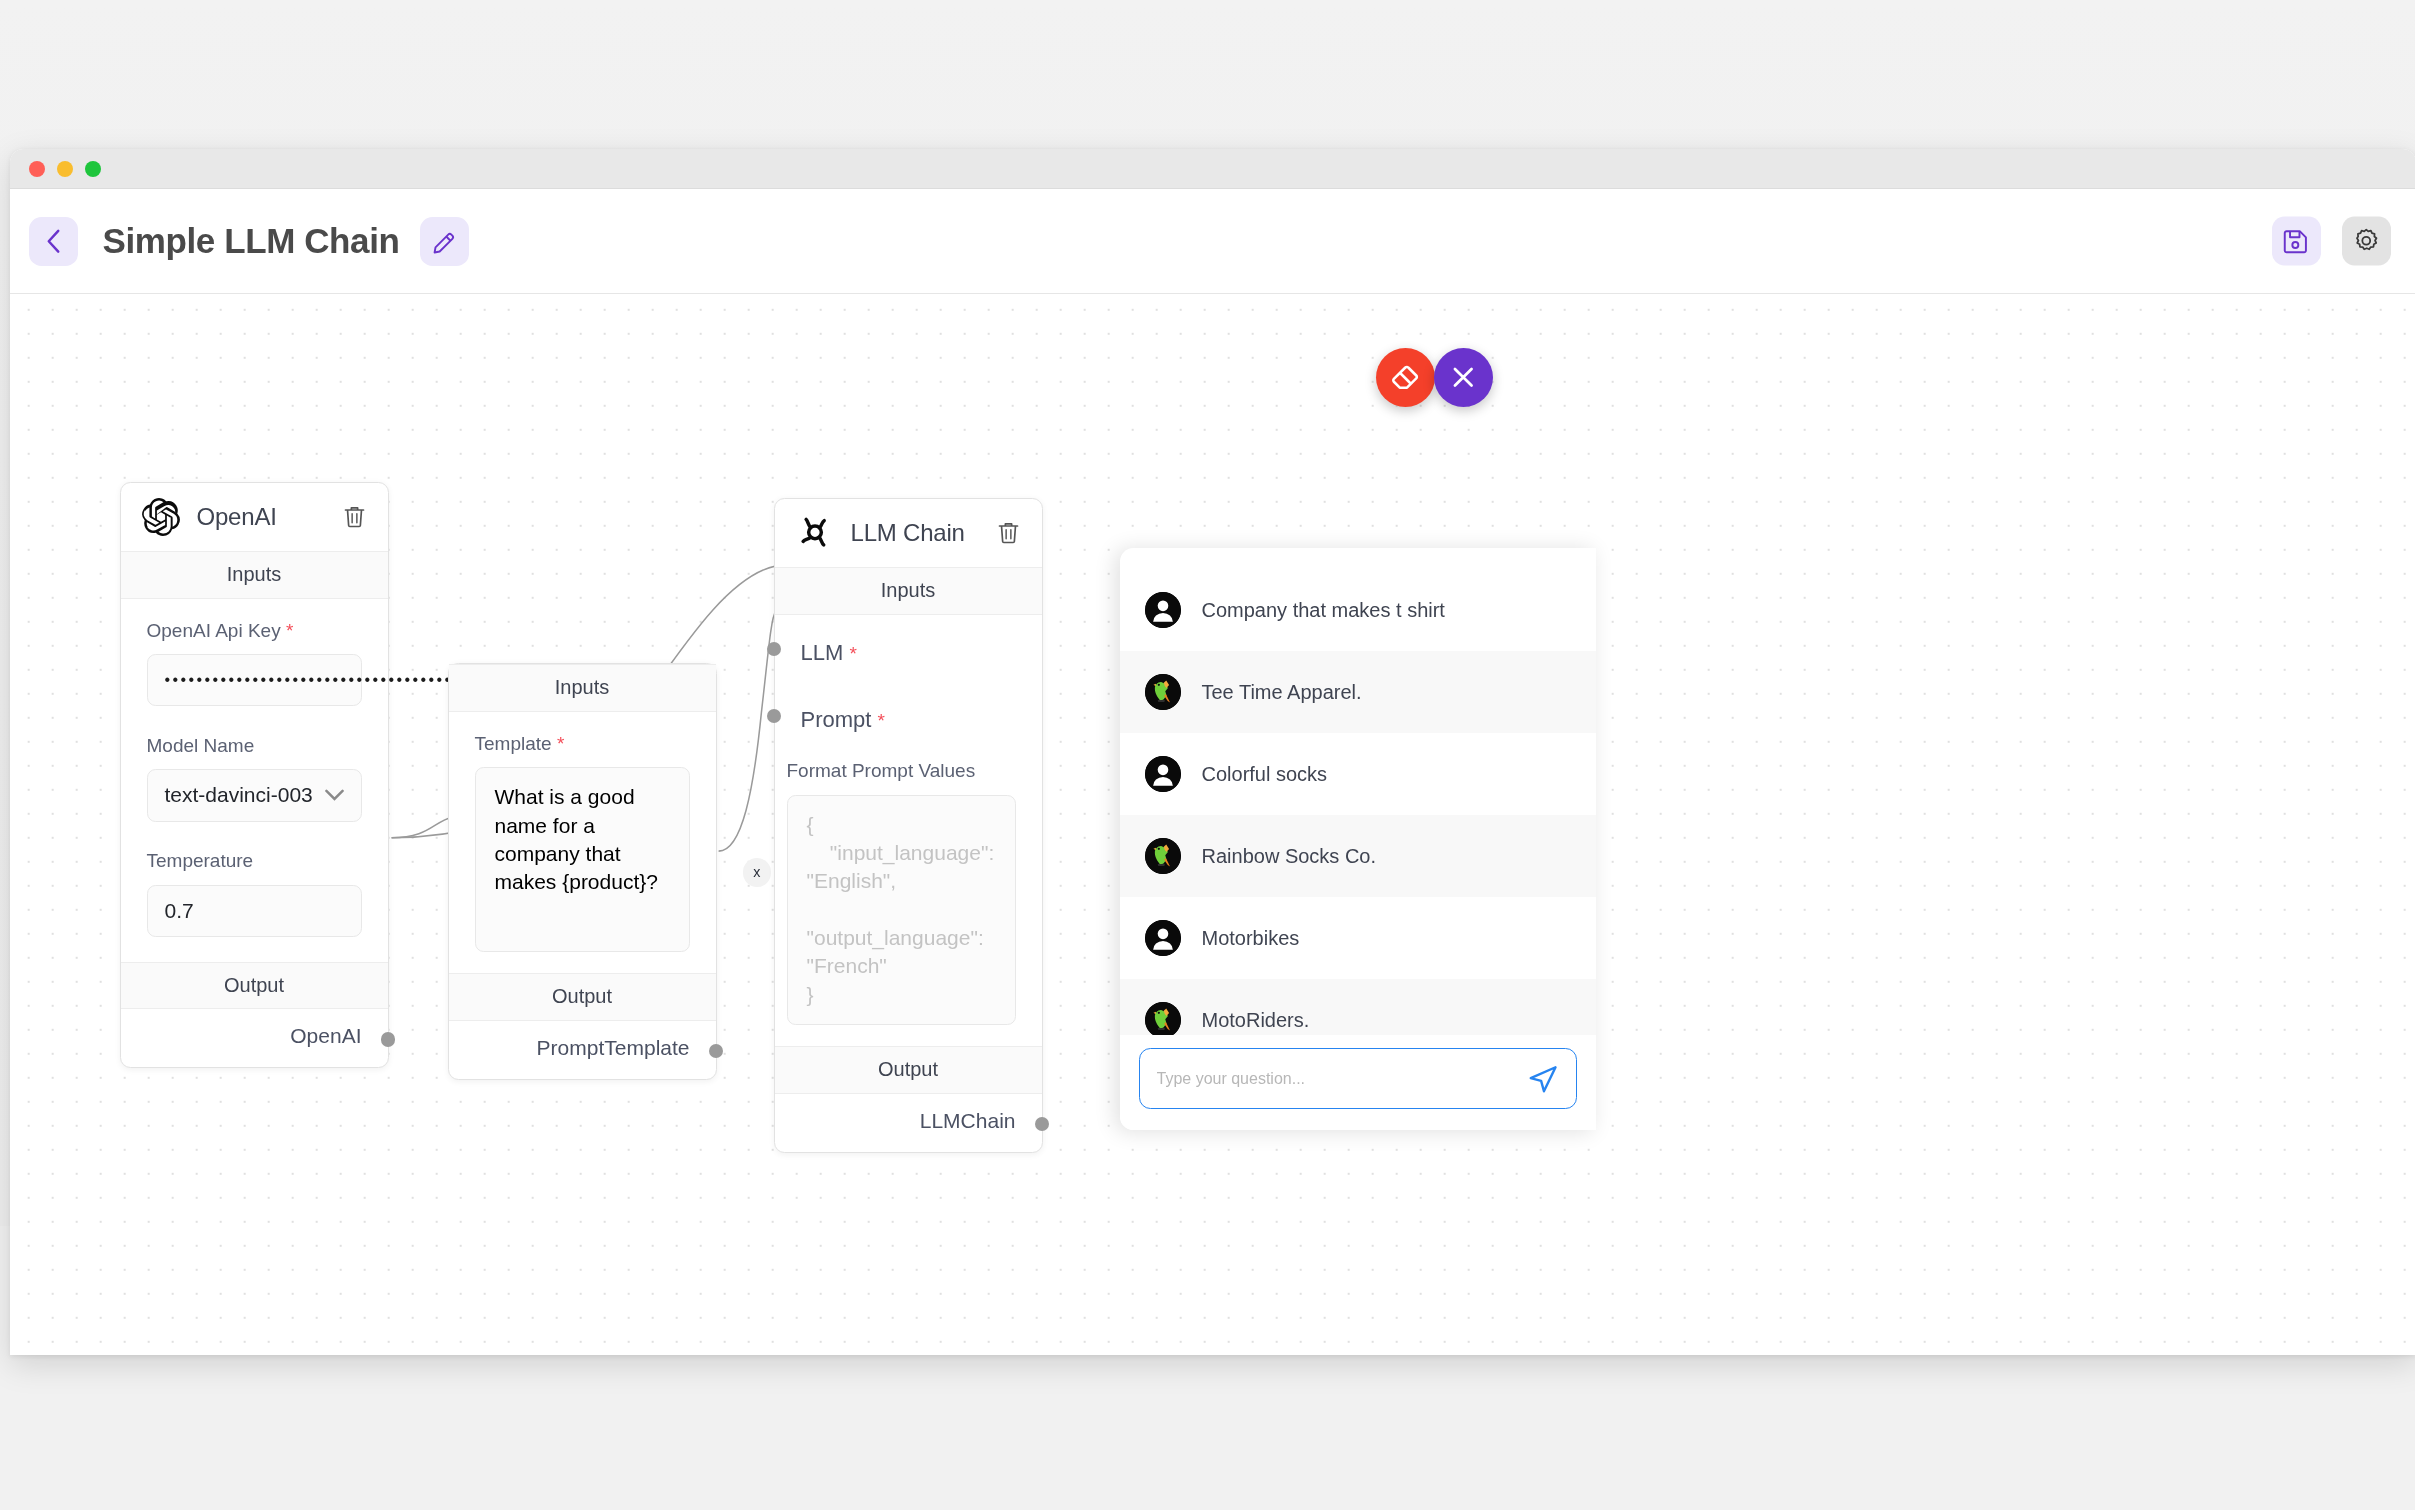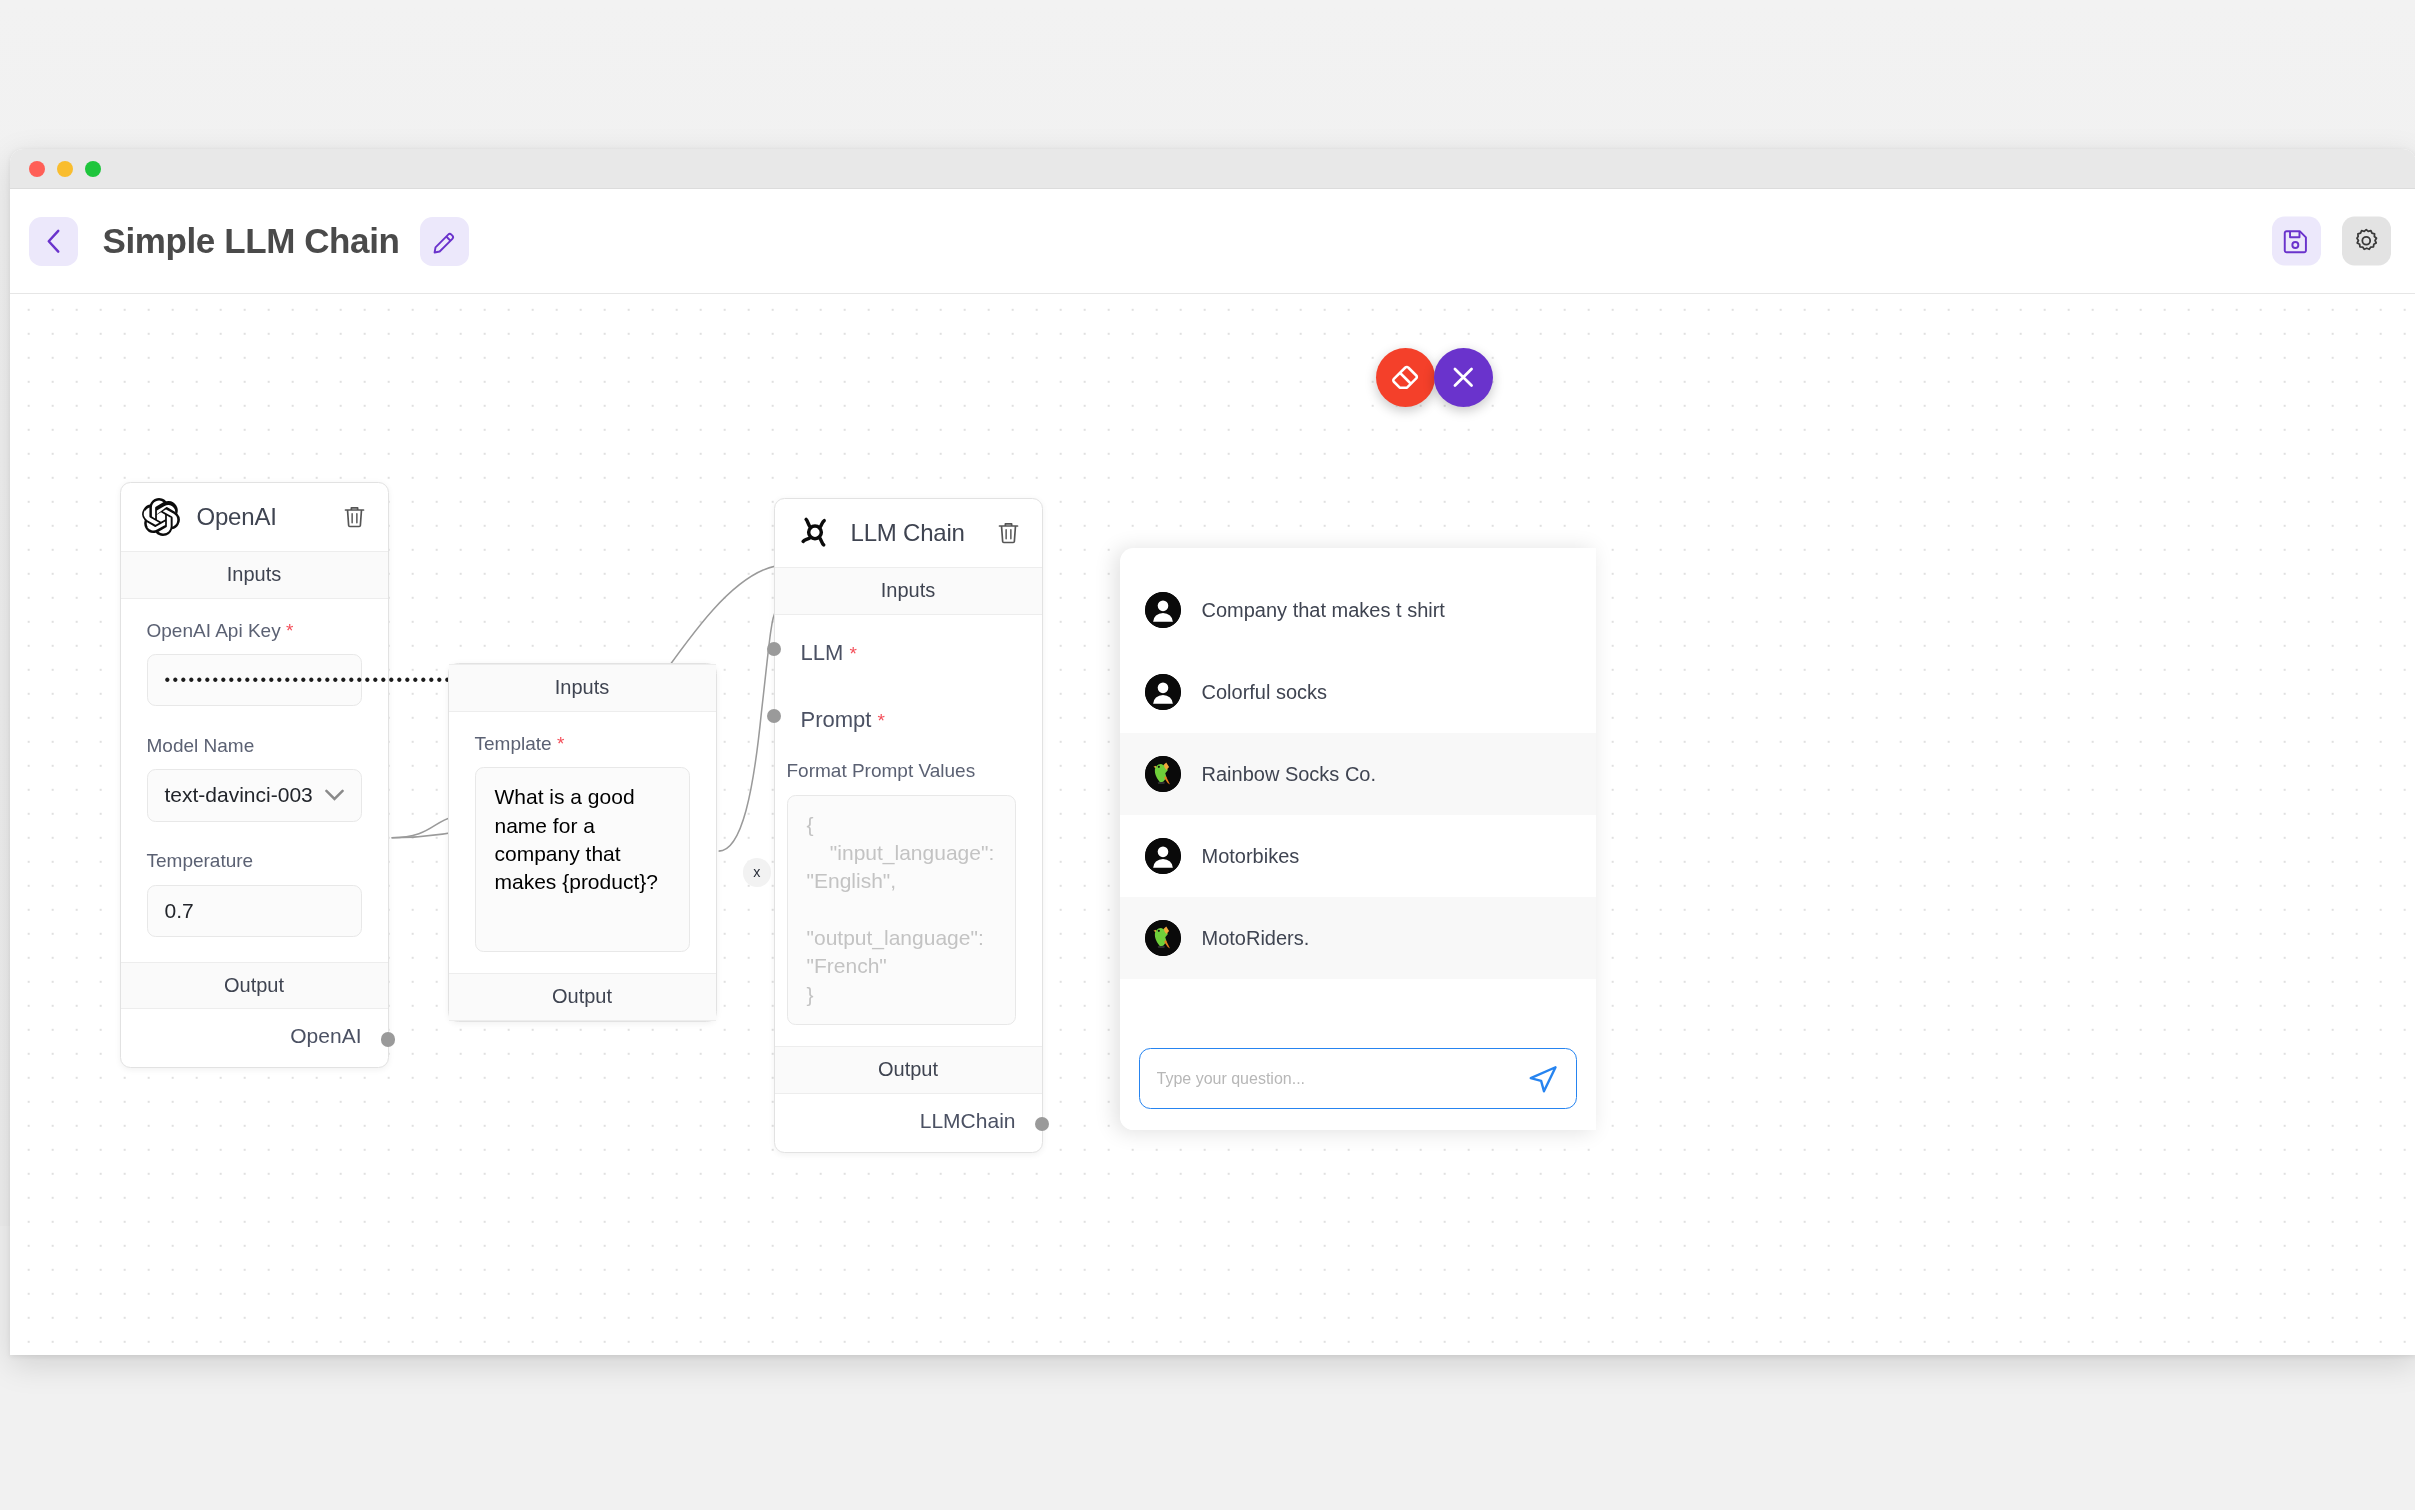--- a/index.html
+++ b/index.html
@@ -349,20 +349,24 @@
           <span class="field-label">
             <span>Template</span>
             <span class="req">*</span>
           </span>
           <div class="textarea-box">What is a good name for a company that makes {product}?</div>
         </div>
 
         <div style="height:11.4px"></div>
         <div class="section-band">Output</div>
 
+        <div class="out-row" style="position:relative;">
+          <span>PromptTemplate</span>
+          <span class="handle right" style="top:23px;"></span>
+        </div>
       </div>
 
       <div class="node" style="left:764px; top:204px; width:269px;">
         <div class="node-head">
           <svg class="node-icon" viewBox="0 0 24 24">
             <circle cx="12" cy="11.6" r="4" fill="none" stroke="#0b0b0b" stroke-width="2.2"></circle>
             <path d="M9.2 8.6 C7.4 6.4 7.6 4.6 6.4 3.4" fill="none" stroke="#0b0b0b" stroke-width="2.2" stroke-linecap="round"></path>
             <path d="M14.9 8.8 C16.5 6.9 16.4 5.0 17.8 4.2" fill="none" stroke="#0b0b0b" stroke-width="2.2" stroke-linecap="round"></path>
             <path d="M9.2 14.7 C7.3 16.2 5.4 16.0 4.5 17.3" fill="none" stroke="#0b0b0b" stroke-width="2.2" stroke-linecap="round"></path>
             <path d="M14.7 14.7 C16.3 16.6 16.2 18.5 17.5 19.5" fill="none" stroke="#0b0b0b" stroke-width="2.2" stroke-linecap="round"></path>
@@ -428,70 +432,84 @@
             <span class="avatar">
               <svg width="36" height="36" viewBox="0 0 38 38">
                 <circle cx="19" cy="19" r="19" fill="#0a0a0a"></circle>
                 <circle cx="19" cy="14.6" r="5.6" fill="#ffffff"></circle>
                 <path d="M8.6 31.5 a10.4 9.4 0 0 1 20.8 0 Z" fill="#ffffff"></path>
               </svg>
             </span>
             <span class="chat-text">Company that makes t shirt</span>
           </div>
 
-
-          <div class="chat-row user">
-            <span class="avatar">
-              <svg width="36" height="36" viewBox="0 0 38 38">
-                <circle cx="19" cy="19" r="19" fill="#0a0a0a"></circle>
-                <circle cx="19" cy="14.6" r="5.6" fill="#ffffff"></circle>
-                <path d="M8.6 31.5 a10.4 9.4 0 0 1 20.8 0 Z" fill="#ffffff"></path>
-              </svg>
-            </span>
-            <span class="chat-text">Colorful socks</span>
-          </div>
-
           <div class="chat-row bot">
             <span class="avatar">
               <svg width="36" height="36" viewBox="0 0 38 38">
                 <circle cx="19" cy="19" r="19" fill="#0a0a0a"></circle>
                 <path d="M17 8.5c-4 0-6.6 3.2-6.6 7 0 4.6 2.8 9 5.4 12.2l3.4-.6 3.6-4.2-1.4-4.6 2.8-3.4-3-4.6Z" fill="#6fcf3a"></path>
                 <path d="M22.6 14.9l2.8-3.4-3-4.6-2.6 2.4 1 3.2Z" fill="#f2a93b"></path>
                 <path d="M20.2 22.9l3.8 5.6 2.4 1.6-4.4-9Z" fill="#e8801f"></path>
                 <path d="M14.6 12.6a1.2 1.2 0 1 0 0-2.4 1.2 1.2 0 0 0 0 2.4Z" fill="#111"></path>
                 <path d="M11.6 10.4l-2.6 1 2.4 1.4Z" fill="#f0b73c"></path>
                 <path d="M13.4 27.8h7.6l-.6 1.6h-6.4Z" fill="#3b3b3b"></path>
               </svg>
             </span>
-            <span class="chat-text">Rainbow Socks Co.</span>
+            <span class="chat-text">Tee Time Apparel.</span>
           </div>
 
           <div class="chat-row user">
             <span class="avatar">
               <svg width="36" height="36" viewBox="0 0 38 38">
                 <circle cx="19" cy="19" r="19" fill="#0a0a0a"></circle>
                 <circle cx="19" cy="14.6" r="5.6" fill="#ffffff"></circle>
                 <path d="M8.6 31.5 a10.4 9.4 0 0 1 20.8 0 Z" fill="#ffffff"></path>
               </svg>
             </span>
-            <span class="chat-text">Motorbikes</span>
+            <span class="chat-text">Colorful socks</span>
           </div>
 
           <div class="chat-row bot">
             <span class="avatar">
               <svg width="36" height="36" viewBox="0 0 38 38">
                 <circle cx="19" cy="19" r="19" fill="#0a0a0a"></circle>
                 <path d="M17 8.5c-4 0-6.6 3.2-6.6 7 0 4.6 2.8 9 5.4 12.2l3.4-.6 3.6-4.2-1.4-4.6 2.8-3.4-3-4.6Z" fill="#6fcf3a"></path>
                 <path d="M22.6 14.9l2.8-3.4-3-4.6-2.6 2.4 1 3.2Z" fill="#f2a93b"></path>
                 <path d="M20.2 22.9l3.8 5.6 2.4 1.6-4.4-9Z" fill="#e8801f"></path>
                 <path d="M14.6 12.6a1.2 1.2 0 1 0 0-2.4 1.2 1.2 0 0 0 0 2.4Z" fill="#111"></path>
                 <path d="M11.6 10.4l-2.6 1 2.4 1.4Z" fill="#f0b73c"></path>
                 <path d="M13.4 27.8h7.6l-.6 1.6h-6.4Z" fill="#3b3b3b"></path>
               </svg>
             </span>
+            <span class="chat-text">Rainbow Socks Co.</span>
+          </div>
+
+          <div class="chat-row user">
+            <span class="avatar">
+              <svg width="36" height="36" viewBox="0 0 38 38">
+                <circle cx="19" cy="19" r="19" fill="#0a0a0a"></circle>
+                <circle cx="19" cy="14.6" r="5.6" fill="#ffffff"></circle>
+                <path d="M8.6 31.5 a10.4 9.4 0 0 1 20.8 0 Z" fill="#ffffff"></path>
+              </svg>
+            </span>
+            <span class="chat-text">Motorbikes</span>
+          </div>
+
+          <div class="chat-row bot">
+            <span class="avatar">
+              <svg width="36" height="36" viewBox="0 0 38 38">
+                <circle cx="19" cy="19" r="19" fill="#0a0a0a"></circle>
+                <path d="M17 8.5c-4 0-6.6 3.2-6.6 7 0 4.6 2.8 9 5.4 12.2l3.4-.6 3.6-4.2-1.4-4.6 2.8-3.4-3-4.6Z" fill="#6fcf3a"></path>
+                <path d="M22.6 14.9l2.8-3.4-3-4.6-2.6 2.4 1 3.2Z" fill="#f2a93b"></path>
+                <path d="M20.2 22.9l3.8 5.6 2.4 1.6-4.4-9Z" fill="#e8801f"></path>
+                <path d="M14.6 12.6a1.2 1.2 0 1 0 0-2.4 1.2 1.2 0 0 0 0 2.4Z" fill="#111"></path>
+                <path d="M11.6 10.4l-2.6 1 2.4 1.4Z" fill="#f0b73c"></path>
+                <path d="M13.4 27.8h7.6l-.6 1.6h-6.4Z" fill="#3b3b3b"></path>
+              </svg>
+            </span>
             <span class="chat-text">MotoRiders.</span>
           </div>
 
         </div>
 
         <div class="chat-input-wrap">
           <div class="chat-input">
             <input type="text" placeholder="Type your question..." style="">
             <button class="send-btn">
               <svg width="32" height="32" viewBox="0 0 24 24">

